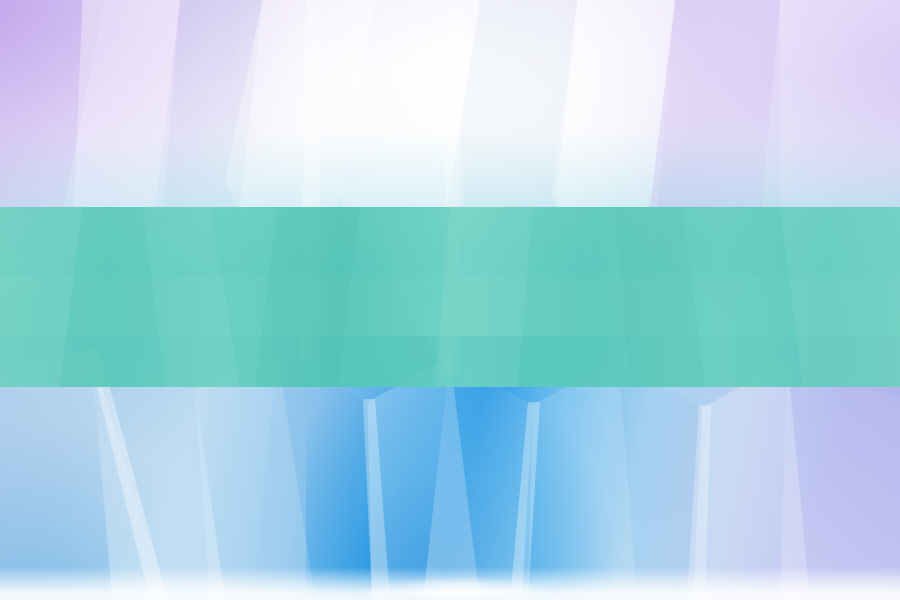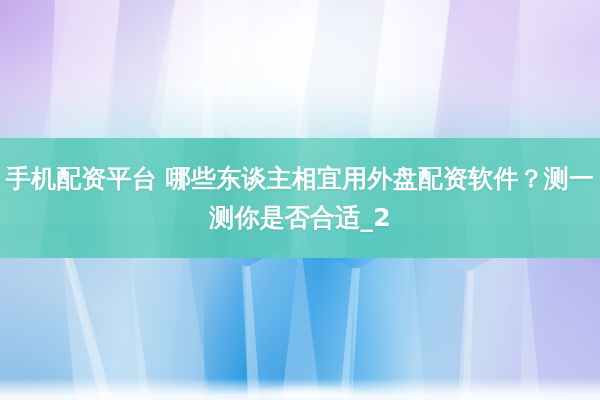--- a/index.html
+++ b/index.html
@@ -253,22 +253,18 @@
     <div class="band-facets">
       <svg viewBox="0 0 600 120" preserveAspectRatio="none" xmlns="http://www.w3.org/2000/svg">
         <polygon points="0,0 55,0 40,120 0,120" fill="#ffffff" opacity="0.07"></polygon>
         <polygon points="95,0 140,0 160,120 110,120" fill="#ffffff" opacity="0.05"></polygon>
         <polygon points="185,0 240,0 225,120 170,120" fill="#2fa791" opacity="0.07"></polygon>
         <polygon points="300,0 355,0 345,120 290,120" fill="#ffffff" opacity="0.06"></polygon>
         <polygon points="410,0 455,0 470,120 420,120" fill="#2fa791" opacity="0.06"></polygon>
         <polygon points="520,0 600,0 600,120 535,120" fill="#ffffff" opacity="0.06"></polygon>
       </svg>
     </div>
-    <h1 class="headline">
-      <span>手机配资平台 哪些东谈主相宜用外盘配资软件？测</span><wbr>
-      <span>一测你是否合适_2</span>
-    </h1>
   </div>
 
   <div class="bottom-fade"></div>
   <div class="bottom-glow"></div>
 
 </div>
 
 </body></html>

